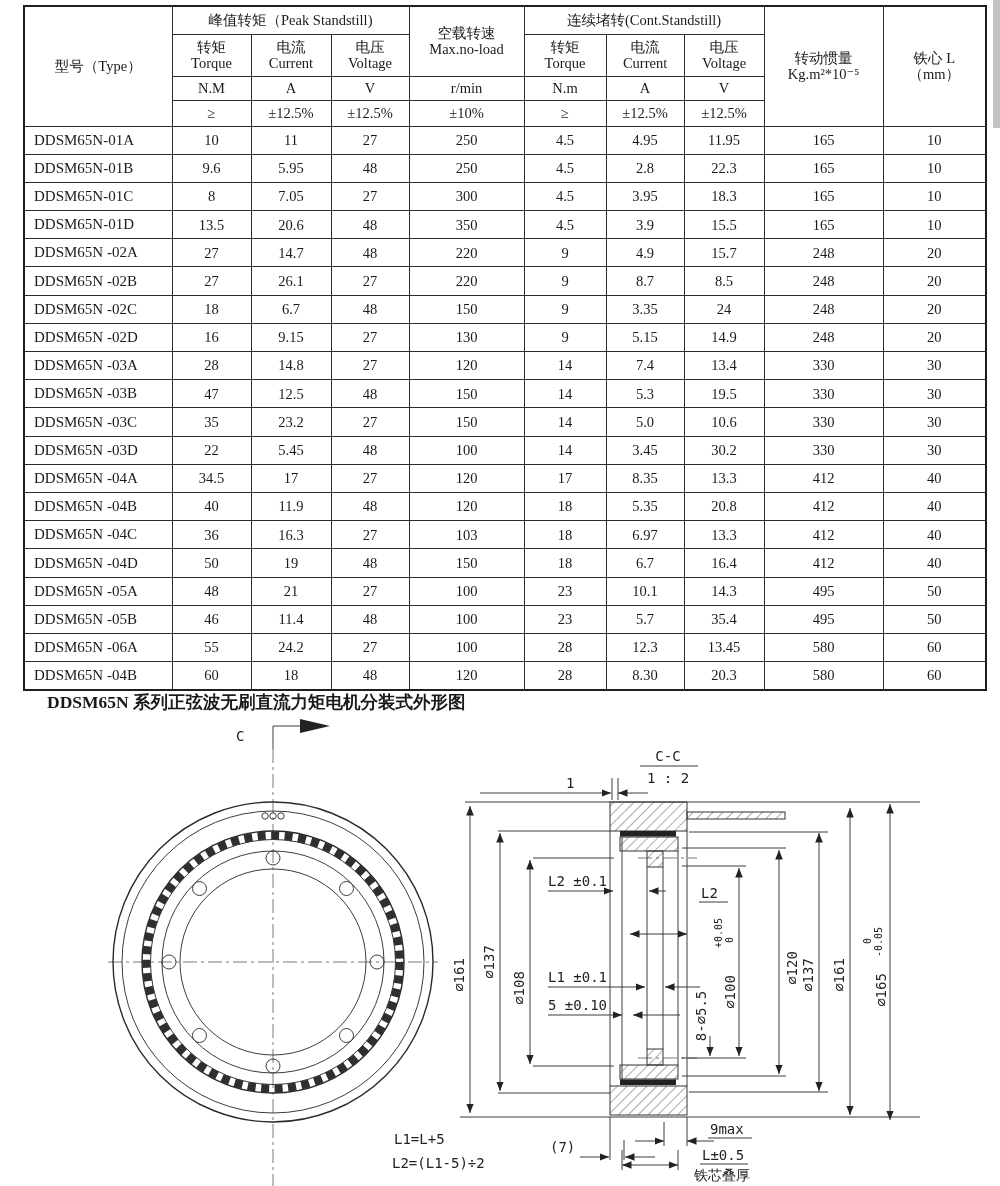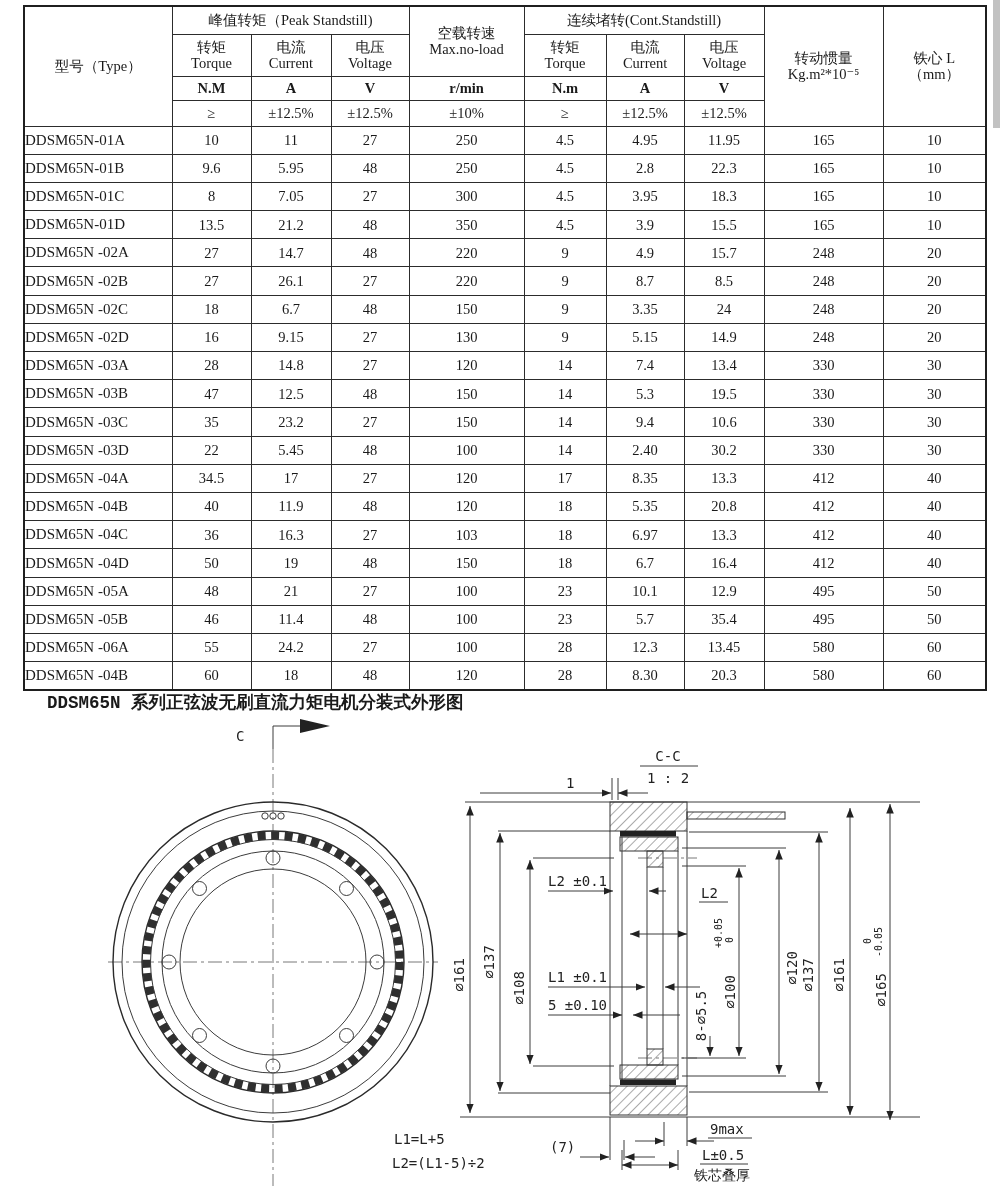--- a/index.html
+++ b/index.html
@@ -4,27 +4,27 @@
 <style>
   html,body{margin:0;padding:0;background:#fff;}
   .page{position:relative;width:1000px;height:1186px;background:#ffffff;overflow:hidden;
         font-family:"Liberation Serif","DejaVu Serif",serif;color:#1a1a1a;}
   
   table.spec{border-collapse:collapse;table-layout:fixed;position:absolute;left:23px;top:5px;
              width:962px;border:2px solid #1f1f1f;}
   table.spec td{border:1px solid #2c2c2c;text-align:center;vertical-align:middle;padding:0;
                 font-size:14.5px;line-height:1.12;overflow:hidden;}
   table.spec thead td{font-size:14.5px;}
-  tr.h1{height:28px;} tr.h2{height:42px;} tr.h3{height:24px;font-weight:bold;} tr.h4{height:26px;}
+  tr.h1{height:28px;} tr.h2{height:42px;} tr.h3{height:24px;} tr.h4{height:26px;}
   table.spec tbody tr{height:28.2px;}
   td.type-h{font-size:15px;}
-  table.spec tbody td.type-cell{text-align:left;font-size:15px;margin-top:8px;}
+  table.spec tbody td.type-cell{text-align:left;padding-left:9px;font-size:15px;margin-top:8px;}
   .cellline{display:block;}
   
-  .caption{position:absolute;left:47px;top:690px;font-size:17.5px;font-weight:bold;white-space:nowrap;font-family:Liberation Mono, monospace;}
+  .caption{position:absolute;left:47px;top:690px;font-size:17.5px;font-weight:bold;white-space:nowrap;}
   
   svg.drawing{position:absolute;left:0;top:716px;}
   .cad{font-family:"DejaVu Sans Mono","Liberation Mono",monospace;fill:#222;font-size:14px;}
   .cadsm{font-family:"DejaVu Sans Mono","Liberation Mono",monospace;fill:#222;font-size:10px;}
   .thin{stroke:#3c3c3c;stroke-width:1;fill:none;}
   .thick{stroke:#2a2a2a;stroke-width:1.4;fill:none;}
   .cl{stroke:#555;stroke-width:0.8;fill:none;stroke-dasharray:14 4 3 4;}
   .edge-strip{position:absolute;right:0;top:0;width:7px;height:128px;background:#c2c2c2;}
 </style>
 </head>
@@ -141,21 +141,21 @@
           <td class="value-cell">300</td>
           <td class="value-cell">4.5</td>
           <td class="value-cell">3.95</td>
           <td class="value-cell">18.3</td>
           <td class="value-cell">165</td>
           <td class="value-cell">10</td>
         </tr>
         <tr>
           <td class="type-cell">DDSM65N-01D</td>
           <td class="value-cell">13.5</td>
-          <td class="value-cell">21.2</td>
+          <td class="value-cell">20.6</td>
           <td class="value-cell">48</td>
           <td class="value-cell">350</td>
           <td class="value-cell">4.5</td>
           <td class="value-cell">3.9</td>
           <td class="value-cell">15.5</td>
           <td class="value-cell">165</td>
           <td class="value-cell">10</td>
         </tr>
         <tr>
           <td class="type-cell">DDSM65N -02A</td>
@@ -229,33 +229,33 @@
           <td class="value-cell">330</td>
           <td class="value-cell">30</td>
         </tr>
         <tr>
           <td class="type-cell">DDSM65N -03C</td>
           <td class="value-cell">35</td>
           <td class="value-cell">23.2</td>
           <td class="value-cell">27</td>
           <td class="value-cell">150</td>
           <td class="value-cell">14</td>
-          <td class="value-cell">9.4</td>
+          <td class="value-cell">5.0</td>
           <td class="value-cell">10.6</td>
           <td class="value-cell">330</td>
           <td class="value-cell">30</td>
         </tr>
         <tr>
           <td class="type-cell">DDSM65N -03D</td>
           <td class="value-cell">22</td>
           <td class="value-cell">5.45</td>
           <td class="value-cell">48</td>
           <td class="value-cell">100</td>
           <td class="value-cell">14</td>
-          <td class="value-cell">2.40</td>
+          <td class="value-cell">3.45</td>
           <td class="value-cell">30.2</td>
           <td class="value-cell">330</td>
           <td class="value-cell">30</td>
         </tr>
         <tr>
           <td class="type-cell">DDSM65N -04A</td>
           <td class="value-cell">34.5</td>
           <td class="value-cell">17</td>
           <td class="value-cell">27</td>
           <td class="value-cell">120</td>
@@ -302,21 +302,21 @@
           <td class="value-cell">40</td>
         </tr>
         <tr>
           <td class="type-cell">DDSM65N -05A</td>
           <td class="value-cell">48</td>
           <td class="value-cell">21</td>
           <td class="value-cell">27</td>
           <td class="value-cell">100</td>
           <td class="value-cell">23</td>
           <td class="value-cell">10.1</td>
-          <td class="value-cell">12.9</td>
+          <td class="value-cell">14.3</td>
           <td class="value-cell">495</td>
           <td class="value-cell">50</td>
         </tr>
         <tr>
           <td class="type-cell">DDSM65N -05B</td>
           <td class="value-cell">46</td>
           <td class="value-cell">11.4</td>
           <td class="value-cell">48</td>
           <td class="value-cell">100</td>
           <td class="value-cell">23</td>

